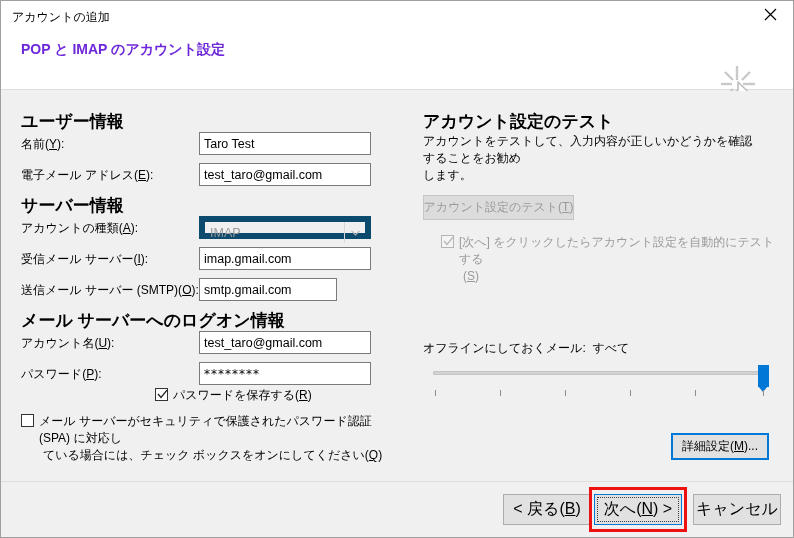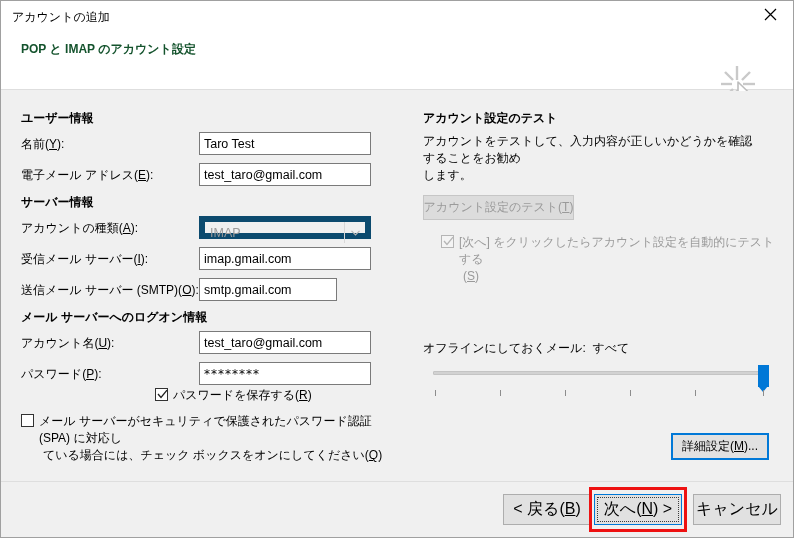--- a/index.html
+++ b/index.html
@@ -47,21 +47,21 @@
   
   .headerband {
     position: absolute; left: 0; top: 31px;
     width: 792px; height: 58px;
     background: #ffffff;
     border-bottom: 1px solid #dedede;
     box-sizing: border-box;
   }
   .header-title {
     position: absolute; left: 20px; top: 9px;
-    font-size: 12px; font-weight: bold; color: #14532d;
+    font-size: 14px; font-weight: bold; color: #6d28d9;
     white-space: nowrap;
   }
   .header-sub {
     position: absolute; left: 41px; top: 29px;
     font-size: 12px; color: #000;
     white-space: nowrap;
   }
   .watermark {
     position: absolute; right: 18px; top: 26px;
     width: 60px; height: 58px;
@@ -70,21 +70,21 @@
 
   
   .body-area {
     position: absolute; left: 0; top: 90px;
     width: 792px; height: 390px;
     background: #f0f0f0;
   }
 
   .grp-title {
     position: absolute;
-    font-weight: bold; font-size: 12px;
+    font-weight: bold; font-size: 17px;
     white-space: nowrap;
   }
   .lbl {
     position: absolute;
     font-size: 12px; color: #000;
     white-space: nowrap;
   }
   .txt {
     position: absolute;
     box-sizing: border-box;

